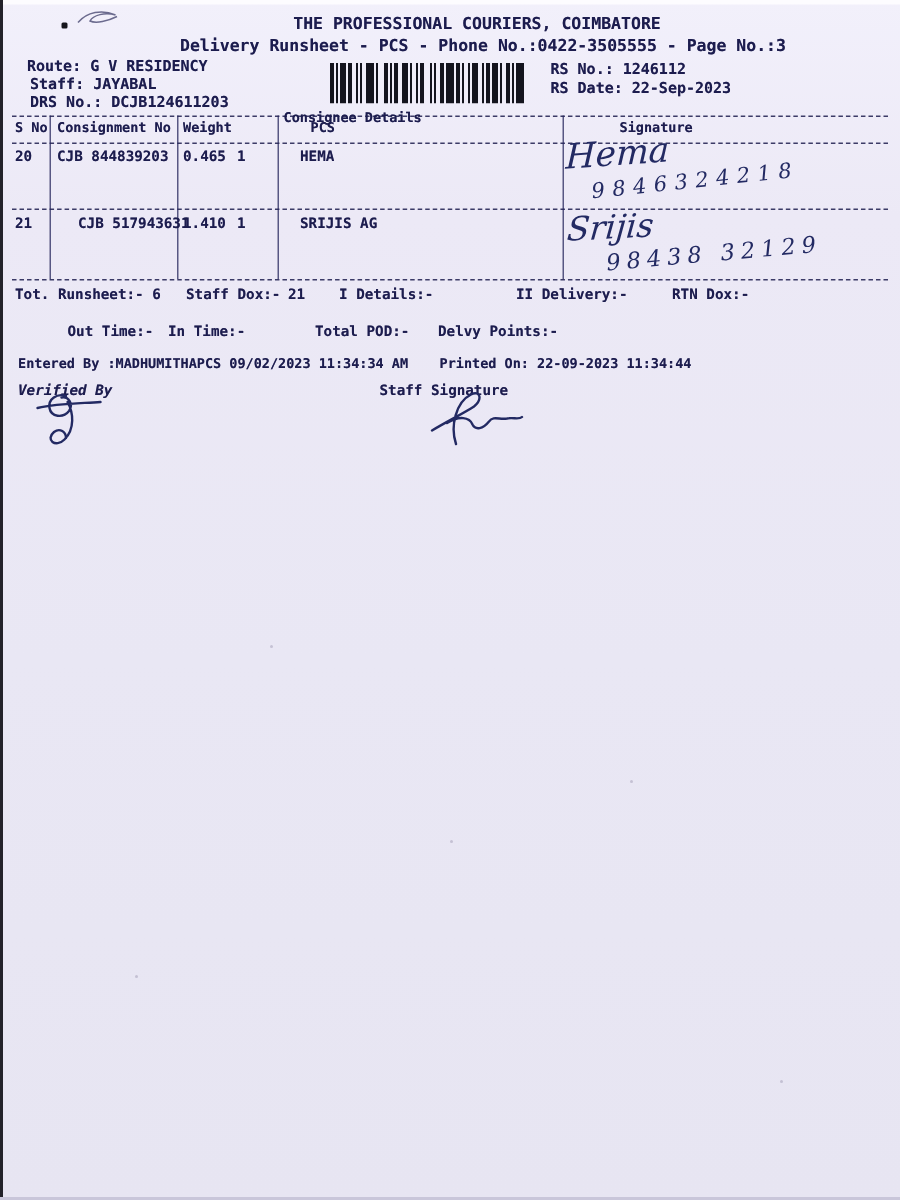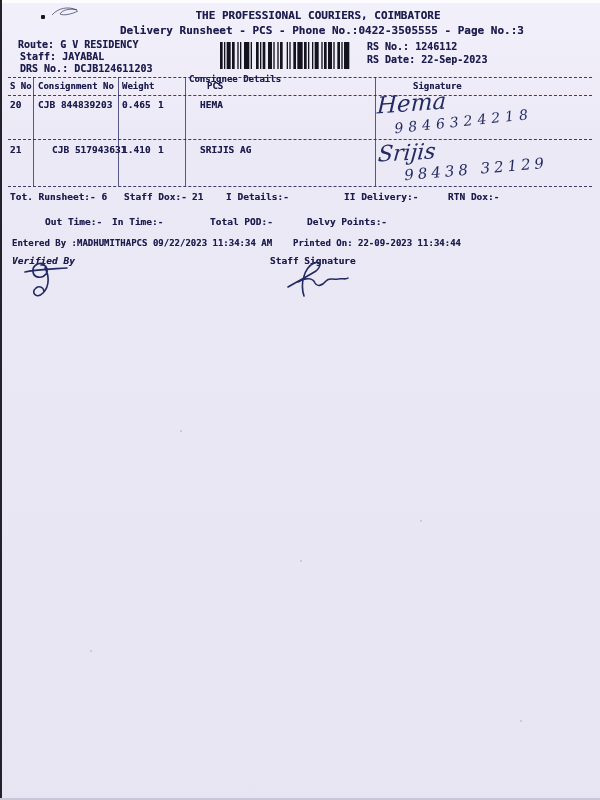--- a/index.html
+++ b/index.html
@@ -120,27 +120,27 @@
   <div class="abs ink t95" style="left:10px;top:191px;">Tot. Runsheet:- 6</div>
   <div class="abs ink t95" style="left:124px;top:191px;">Staff Dox:-</div>
   <div class="abs ink t95" style="left:192px;top:191px;">21</div>
   <div class="abs ink t95" style="left:226px;top:191px;">I Details:-</div>
   <div class="abs ink t95" style="left:344px;top:191px;">II Delivery:-</div>
   <div class="abs ink t95" style="left:448px;top:191px;">RTN Dox:-</div>
 
   <div class="abs ink t95" style="left:10px;top:216px;margin-left:35px;">Out Time:-</div>
   <div class="abs ink t95" style="left:112px;top:216px;">In Time:-</div>
   <div class="abs ink t95" style="left:210px;top:216px;">Total POD:-</div>
-  <div class="abs ink t95" style="left:292px;top:216px;margin-left:15px;">Delvy Points:-</div>
+  <div class="abs ink t95" style="left:292px;top:216px;">Delvy Points:-</div>
 
-  <div class="abs ink t9" style="left:12px;top:238px;">Entered By :MADHUMITHAPCS 09/22/2023 11:34:34 AM</div>
+  <div class="abs ink t9" style="left:12px;top:238px;">Entered By :MADHUMITHAPCS 09/02/2023 11:34:34 AM</div>
   <div class="abs ink t9" style="left:293px;top:238px;">Printed On: 22-09-2023 11:34:44</div>
 
   <div class="abs ink t95" style="left:12px;top:255px;font-style:italic;">Verified By</div>
-  <div class="abs ink t95" style="left:270px;top:255px;">Staff Signature</div>
+  <div class="abs ink t95" style="left:253px;top:255px;">Staff Signature</div>
 
   <svg class="abs" style="left:20px;top:261px;" width="50" height="38" viewBox="0 0 50 38">
     <path class="scribble" stroke-width="1.6" d="M24 3 C18 1,12 5,13 11 C14 17,22 18,26 13 C29 9,26 3,21 4 M5 11 C18 8,32 8,47 7 M25 7 C29 14,30 25,23 32 C17 38,10 32,16 27 C20 24,24 27,24 31"></path>
   </svg>
 
   <svg class="abs" style="left:278px;top:259px;" width="72" height="40" viewBox="0 0 72 40">
     <path class="scribble" stroke-width="1.6" d="M26 37 C22 25,26 9,36 4 C42 1,44 7,38 12 C32 16,20 22,10 28 M20 23 C28 18,35 19,37 24 C39 28,44 27,48 22 C51 18,55 21,60 20 C64 19,68 21,70 19"></path>
   </svg>
 
   <div class="noise" style="left:180px;top:430px;width:2px;height:2px;"></div>

